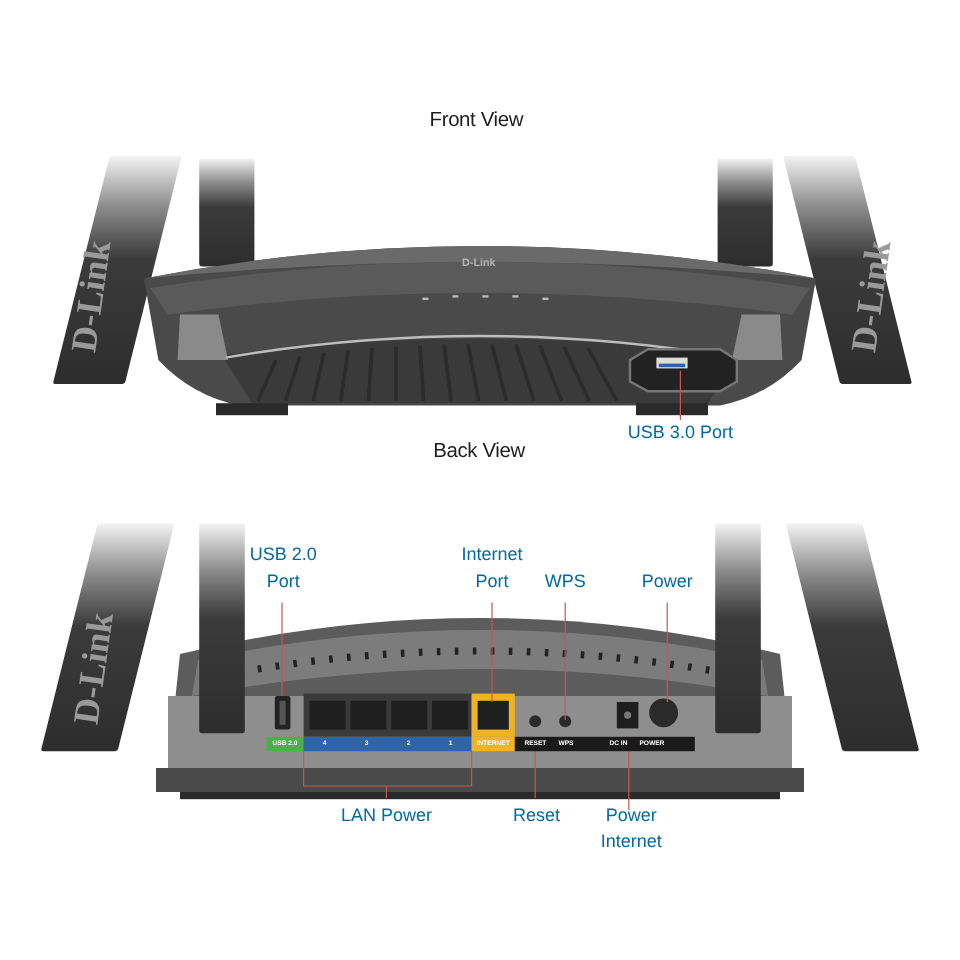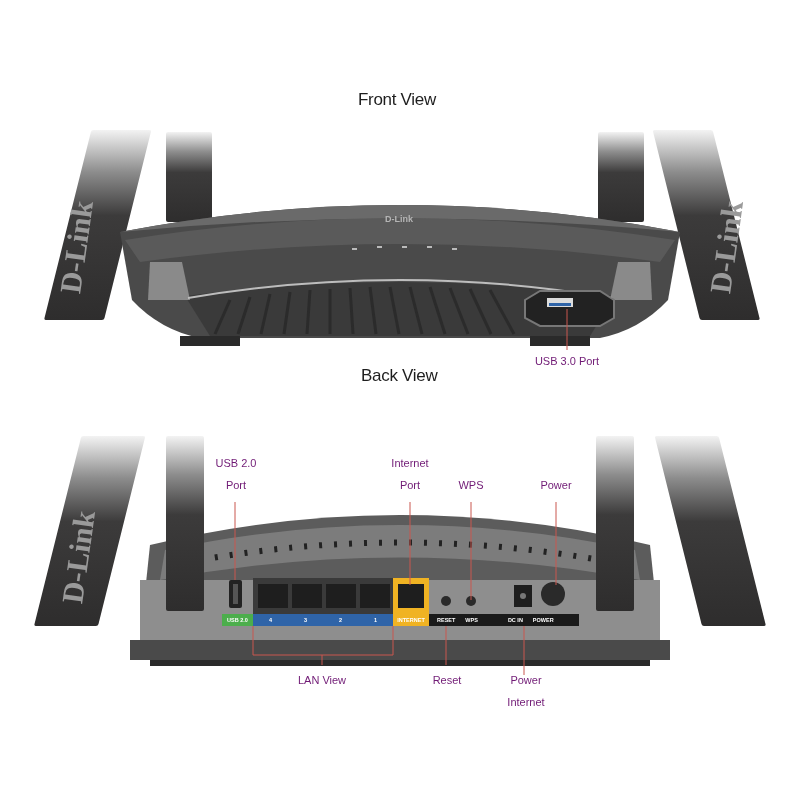--- a/index.html
+++ b/index.html
@@ -1,18 +1,18 @@
 <!DOCTYPE html>
 <html><head>
 <meta charset="utf-8">
 <style>
   html, body { margin:0; padding:0; background:#ffffff; }
   body { width:800px; height:800px; position:relative; overflow:hidden; font-family:"Liberation Sans", sans-serif; }
   .title { position:absolute; font-weight:normal; font-size:17px; color:#1e1e1e; letter-spacing:-0.3px; }
-  .label { position:absolute; font-size:11px; color:#701a75; text-align:center; line-height:22px; }
+  .label { position:absolute; font-size:15px; color:#0369a1; text-align:center; line-height:22px; }
   .antenna { position:absolute; background:linear-gradient(to bottom,#f3f3f3 0%,#8d8d8d 22%,#3c3b3b 45%,#2e2d2d 100%); border-radius:2px; }
   .ant-text { position:absolute; color:#9a9a9a; font-family:"Liberation Serif", serif; font-weight:bold; font-size:30px; white-space:nowrap; transform-origin:center; }
   .svgwrap { position:absolute; left:0; top:0; }
   .strip { position:absolute; height:12px; font-size:5.5px; color:#fff; display:flex; align-items:center; justify-content:center; font-weight:bold; }
 </style>
 </head>
 <body>
 
 <div class="title" style="left:358px; top:90px;">Front View</div>
 
@@ -142,18 +142,18 @@
   <div>USB 2.0</div>
   <div>Port</div>
 </div>
 <div class="label" style="left:374px; top:452px; width:72px;">
   <div>Internet</div>
   <div>Port</div>
 </div>
 <div class="label" style="left:446px; top:474px; width:50px;">WPS</div>
 <div class="label" style="left:526px; top:474px; width:60px;">Power</div>
 
-<div class="label" style="left:280px; top:669px; width:84px;">LAN View</div>
+<div class="label" style="left:280px; top:669px; width:84px;">LAN Power</div>
 <div class="label" style="left:420px; top:669px; width:54px;">Reset</div>
 <div class="label" style="left:484px; top:669px; width:84px;">
   <div>Power</div>
   <div>Internet</div>
 </div>
 
 </body></html>

